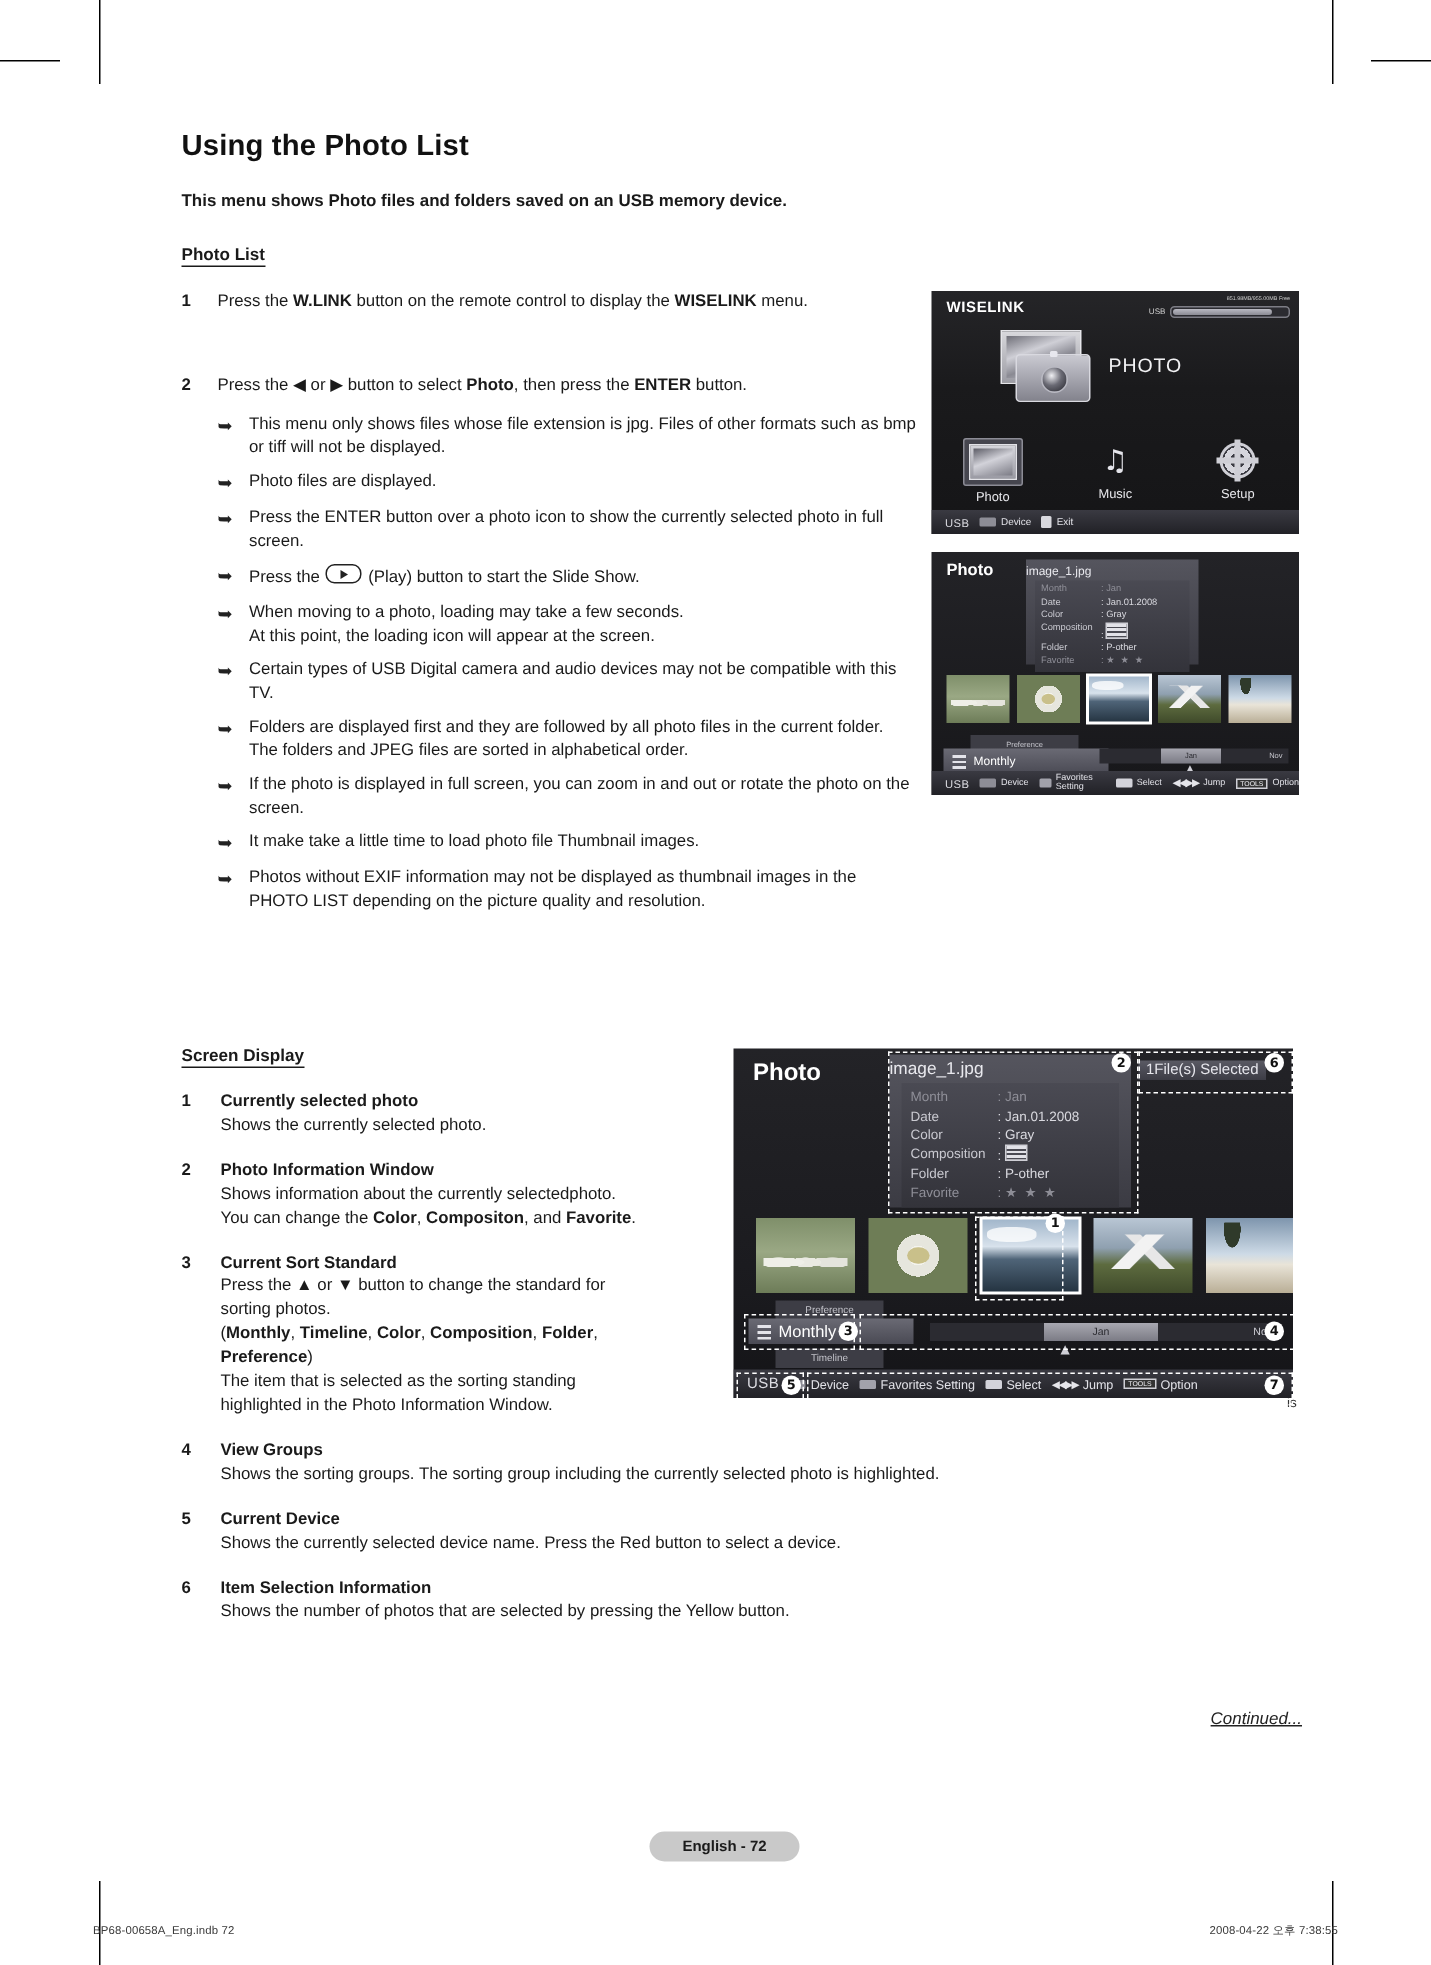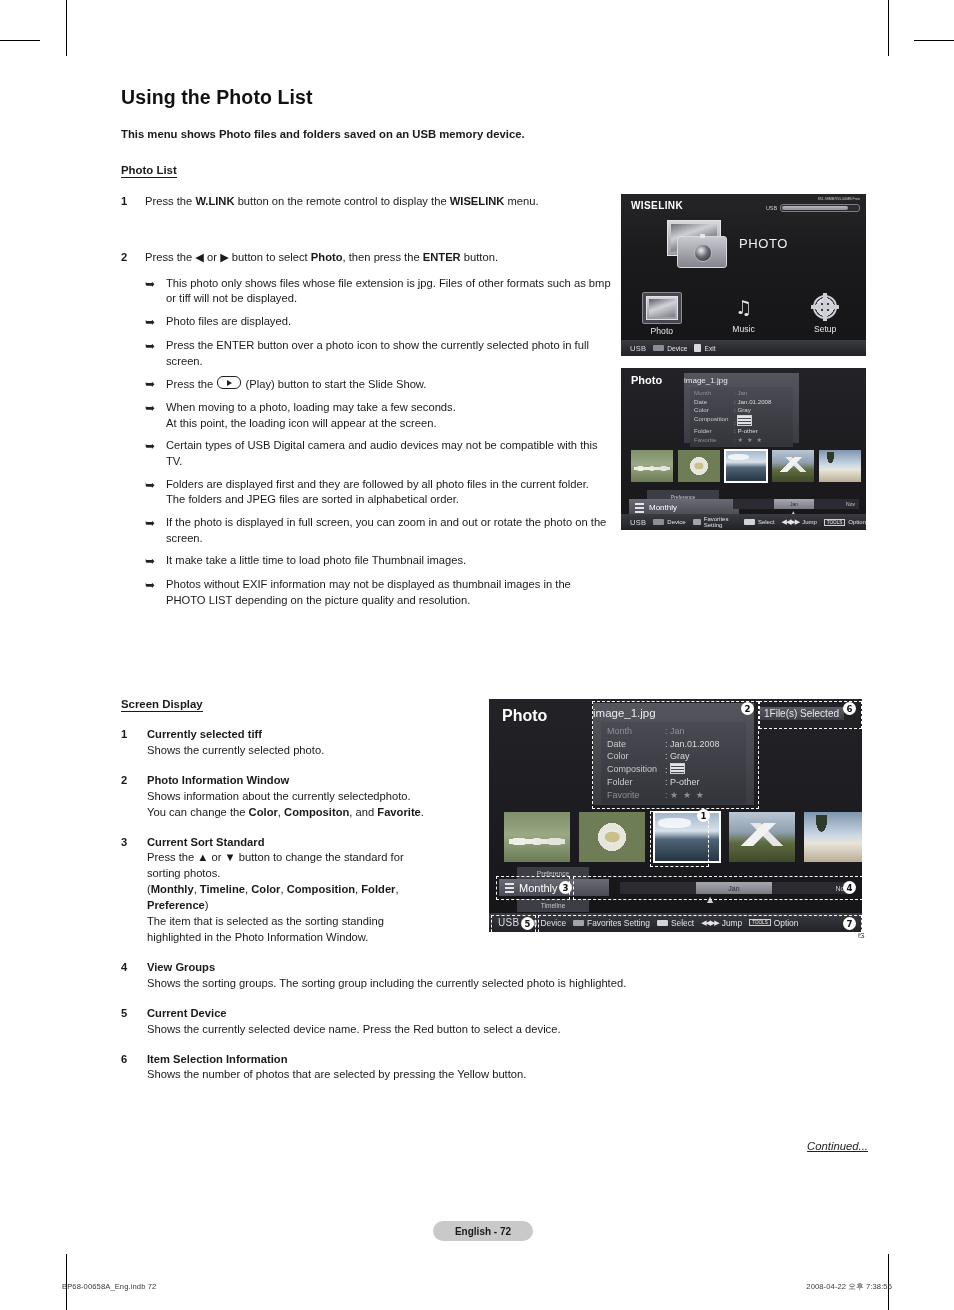--- a/index.html
+++ b/index.html
@@ -219,21 +219,21 @@
         <div class="step-body">Press the <b>W.LINK</b> button on the remote control to display the <b>WISELINK</b> menu.</div>
       </div>
       <div style="height: 38px;"></div>
       <div class="step">
         <div class="step-num">2</div>
         <div class="step-body">Press the ◀ or ▶ button to select <b>Photo</b>, then press the <b>ENTER</b> button.</div>
       </div>
       <div class="bullets">
         <div class="bullet">
           <div class="bl-mark">➥</div>
-          <div class="bl-text">This photo only shows files whose file extension is jpg. Files of other formats such as bmp or tiff will not be displayed.</div>
+          <div class="bl-text">This menu only shows files whose file extension is jpg. Files of other formats such as bmp or tiff will not be displayed.</div>
         </div>
         <div class="bullet">
           <div class="bl-mark">➥</div>
           <div class="bl-text">Photo files are displayed.</div>
         </div>
         <div class="bullet">
           <div class="bl-mark">➥</div>
           <div class="bl-text">Press the ENTER button over a photo icon to show the currently selected photo in full screen.</div>
         </div>
         <div class="bullet">
@@ -264,21 +264,21 @@
           <div class="bl-mark">➥</div>
           <div class="bl-text">Photos without EXIF information may not be displayed as thumbnail images in the PHOTO LIST depending on the picture quality and resolution.</div>
         </div>
       </div>
     </div>
 
   <div class="sd-list" id="sd-container">
       <div class="sd-item narrow">
         <div class="sd-num">1</div>
         <div class="sd-body">
-          <div class="sd-title">Currently selected tiff</div>
+          <div class="sd-title">Currently selected photo</div>
           <div class="sd-desc">Shows the currently selected photo.</div>
         </div>
       </div>
       <div class="sd-item narrow">
         <div class="sd-num">2</div>
         <div class="sd-body">
           <div class="sd-title">Photo Information Window</div>
           <div class="sd-desc">Shows information about the currently selectedphoto.</div>
           <div class="sd-desc">You can change the <b>Color</b>, <b>Compositon</b>, and <b>Favorite</b>.</div>
         </div>

